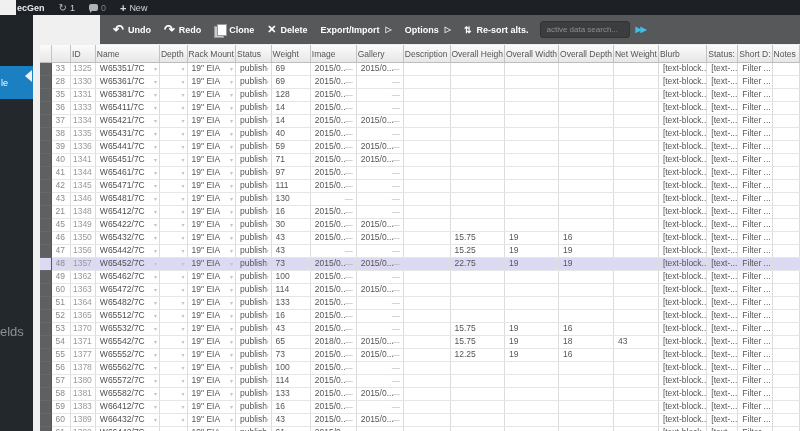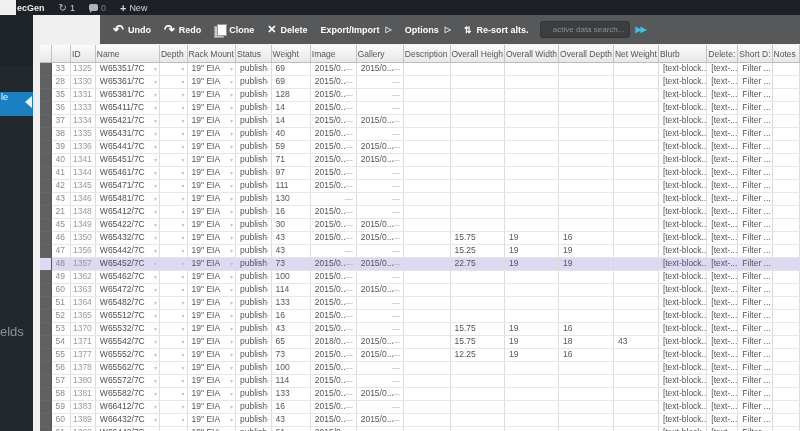--- a/index.html
+++ b/index.html
@@ -11,41 +11,41 @@
   .topbar .brand{color:#e8eaec;font-weight:bold;margin-left:1px;}
   .topbar .tb-item{display:flex;align-items:center;margin-left:14px;gap:3px;cursor:pointer;}
   .topbar .glyph{font-size:10px;line-height:10px;color:#b6bbc0;}
   .bubble{width:9px;height:7px;background:#aeb3b8;border-radius:2px;position:relative;display:inline-block;}
   .bubble:after{content:"";position:absolute;left:1px;bottom:-2px;border:2px solid transparent;border-top-color:#aeb3b8;border-left-color:#aeb3b8;}
   .count-dim{color:#7d838a;}
   .plus{font-size:11px;font-weight:bold;color:#d7dadd;}
   
   .sidebar{position:absolute;left:0;top:15px;width:33px;height:416px;background:#23282d;z-index:25;}
   .sidebar .upper{position:absolute;left:0;top:0;width:33px;height:51px;background:#1f2428;}
-  .side-active{position:absolute;left:0;top:51px;width:33px;height:24px;background:#1a80c2;color:#fff;
-               font-size:9px;display:flex;cursor:pointer;margin-top:26px;}
+  .side-active{position:absolute;left:0;top:51px;width:33px;height:33px;background:#1a80c2;color:#fff;
+               font-size:9px;display:flex;align-items:center;cursor:pointer;}
   .side-active .lbl{margin-left:1px;}
   .side-active .arrow{position:absolute;right:1px;top:4px;width:0;height:0;
       border-top:6px solid transparent;border-bottom:6px solid transparent;border-right:7px solid #f0f0f1;}
   .side-dim-label{position:absolute;left:0px;top:309px;color:#8b9196;font-size:13px;}
   
   .toolbar{position:absolute;left:100px;top:15px;width:700px;height:29px;background:#57585a;
            display:flex;align-items:center;color:#fff;font-size:9px;z-index:20;}
   .tool-btn{display:flex;align-items:center;gap:4px;margin-left:13px;font-weight:bold;cursor:pointer;white-space:nowrap;}
   .tool-btn .ticon{font-size:13px;line-height:11px;font-weight:bold;color:#fff;}
   .ticon.x{font-size:11px;}
   .pages{position:relative;width:11px;height:12px;display:inline-block;}
   .pages .p1,.pages .p2{position:absolute;width:8px;height:10px;background:#fff;border:1px solid #9a9a9c;}
   .pages .p1{left:0;top:2px;background:#c9c9cb;}
   .pages .p2{left:3px;top:0;}
   .flag{font-size:8px;color:#e8e8e8;margin-left:2px;}
   .resort-pre{font-size:9px;margin-right:1px;}
   .search-wrap{margin-left:12px;display:flex;align-items:center;gap:5px;}
   .search-input{width:78px;height:15px;background:#3c3d3f;border:1px solid #323335;border-radius:3px;
-                color:#cfcfcf;font-size:8px;padding:0 5px;outline:none;text-align:right;}
+                color:#cfcfcf;font-size:8px;padding:0 5px;outline:none;}
   .search-input::placeholder{color:#8d8f92;}
   .go-btn{color:#3fc0ea;font-size:8px;letter-spacing:-1px;cursor:pointer;font-weight:bold;}
   
   .grid{position:absolute;left:40px;top:45px;width:760px;height:386px;overflow:hidden;background:#fff;}
   table{border-collapse:collapse;table-layout:fixed;}
   thead td{background:linear-gradient(#fbfbfb,#e7e7e8);border-right:1px solid #c3c3c4;border-bottom:1px solid #bdbdbe;
            height:17px;font-size:8.5px;color:#555;overflow:hidden;white-space:nowrap;padding:0 1px;}
   tbody td{height:12px;border-right:1px solid #dcdcdd;border-bottom:1px solid #e6e6e7;font-size:8.5px;color:#555;
            overflow:hidden;white-space:nowrap;padding:0 0 0 4px;position:relative;}
   tbody tr.hl td{background:#dcd9f2;}
@@ -158,21 +158,21 @@
           <td class="">Status</td>
           <td class="">Weight</td>
           <td class="">Image</td>
           <td class="">Gallery</td>
           <td class="">Description</td>
           <td class="">Overall Heigh</td>
           <td class="">Overall Width</td>
           <td class="">Overall Depth</td>
           <td class="">Net Weight</td>
           <td class="">Blurb</td>
-          <td class="">Delete:</td>
+          <td class="">Status:</td>
           <td class="">Short D:</td>
           <td class="">Notes</td>
         </tr>
       </thead>
     <tbody id="body-rows">
         <tr>
           <td class="c-handle"></td>
           <td class="c-num"><span class="cellv">33</span></td>
           <td class="c-id"><span class="cellv">1325</span></td>
           <td class="c-name"><span class="cellv">W65351/7C</span><span class="dd">▾</span></td>

